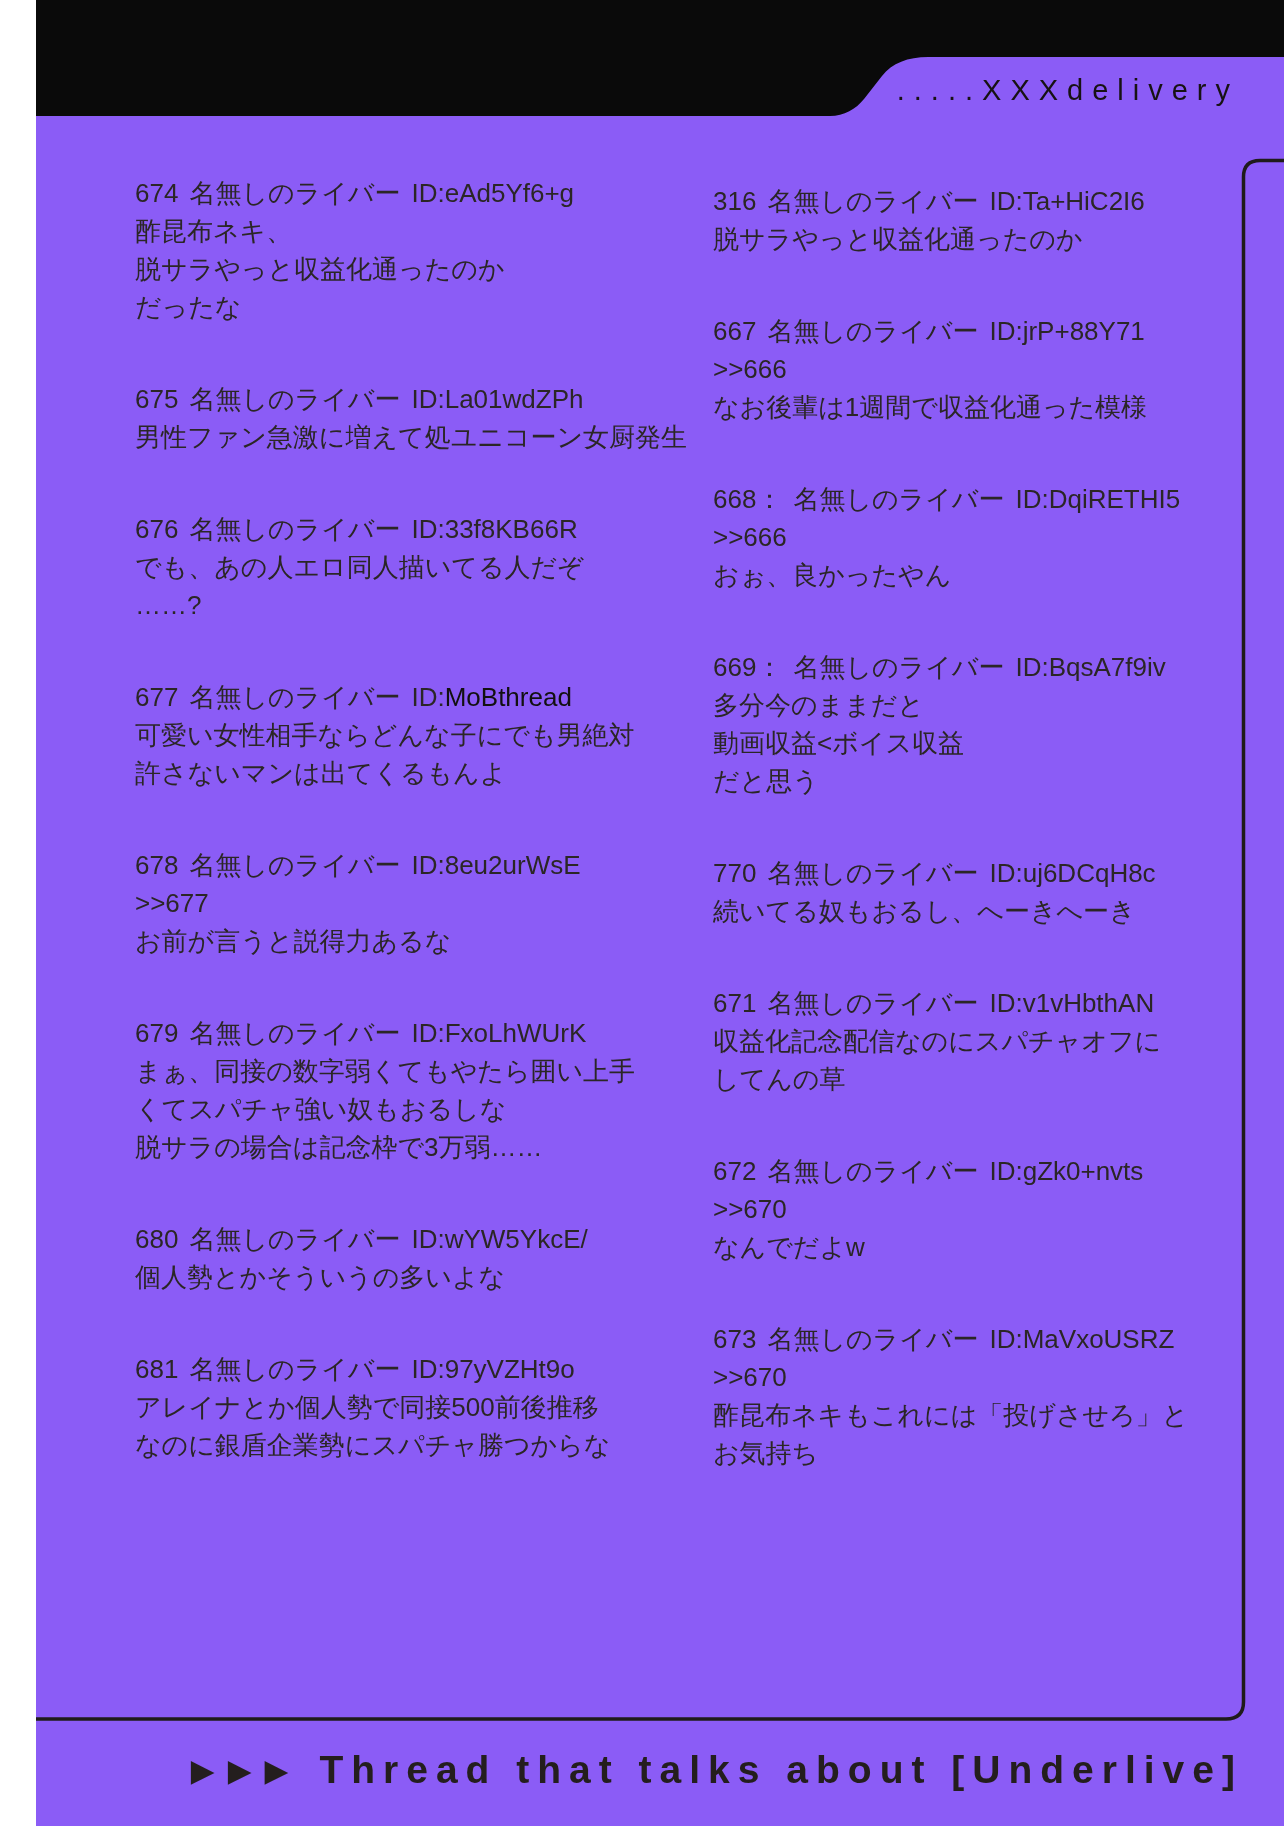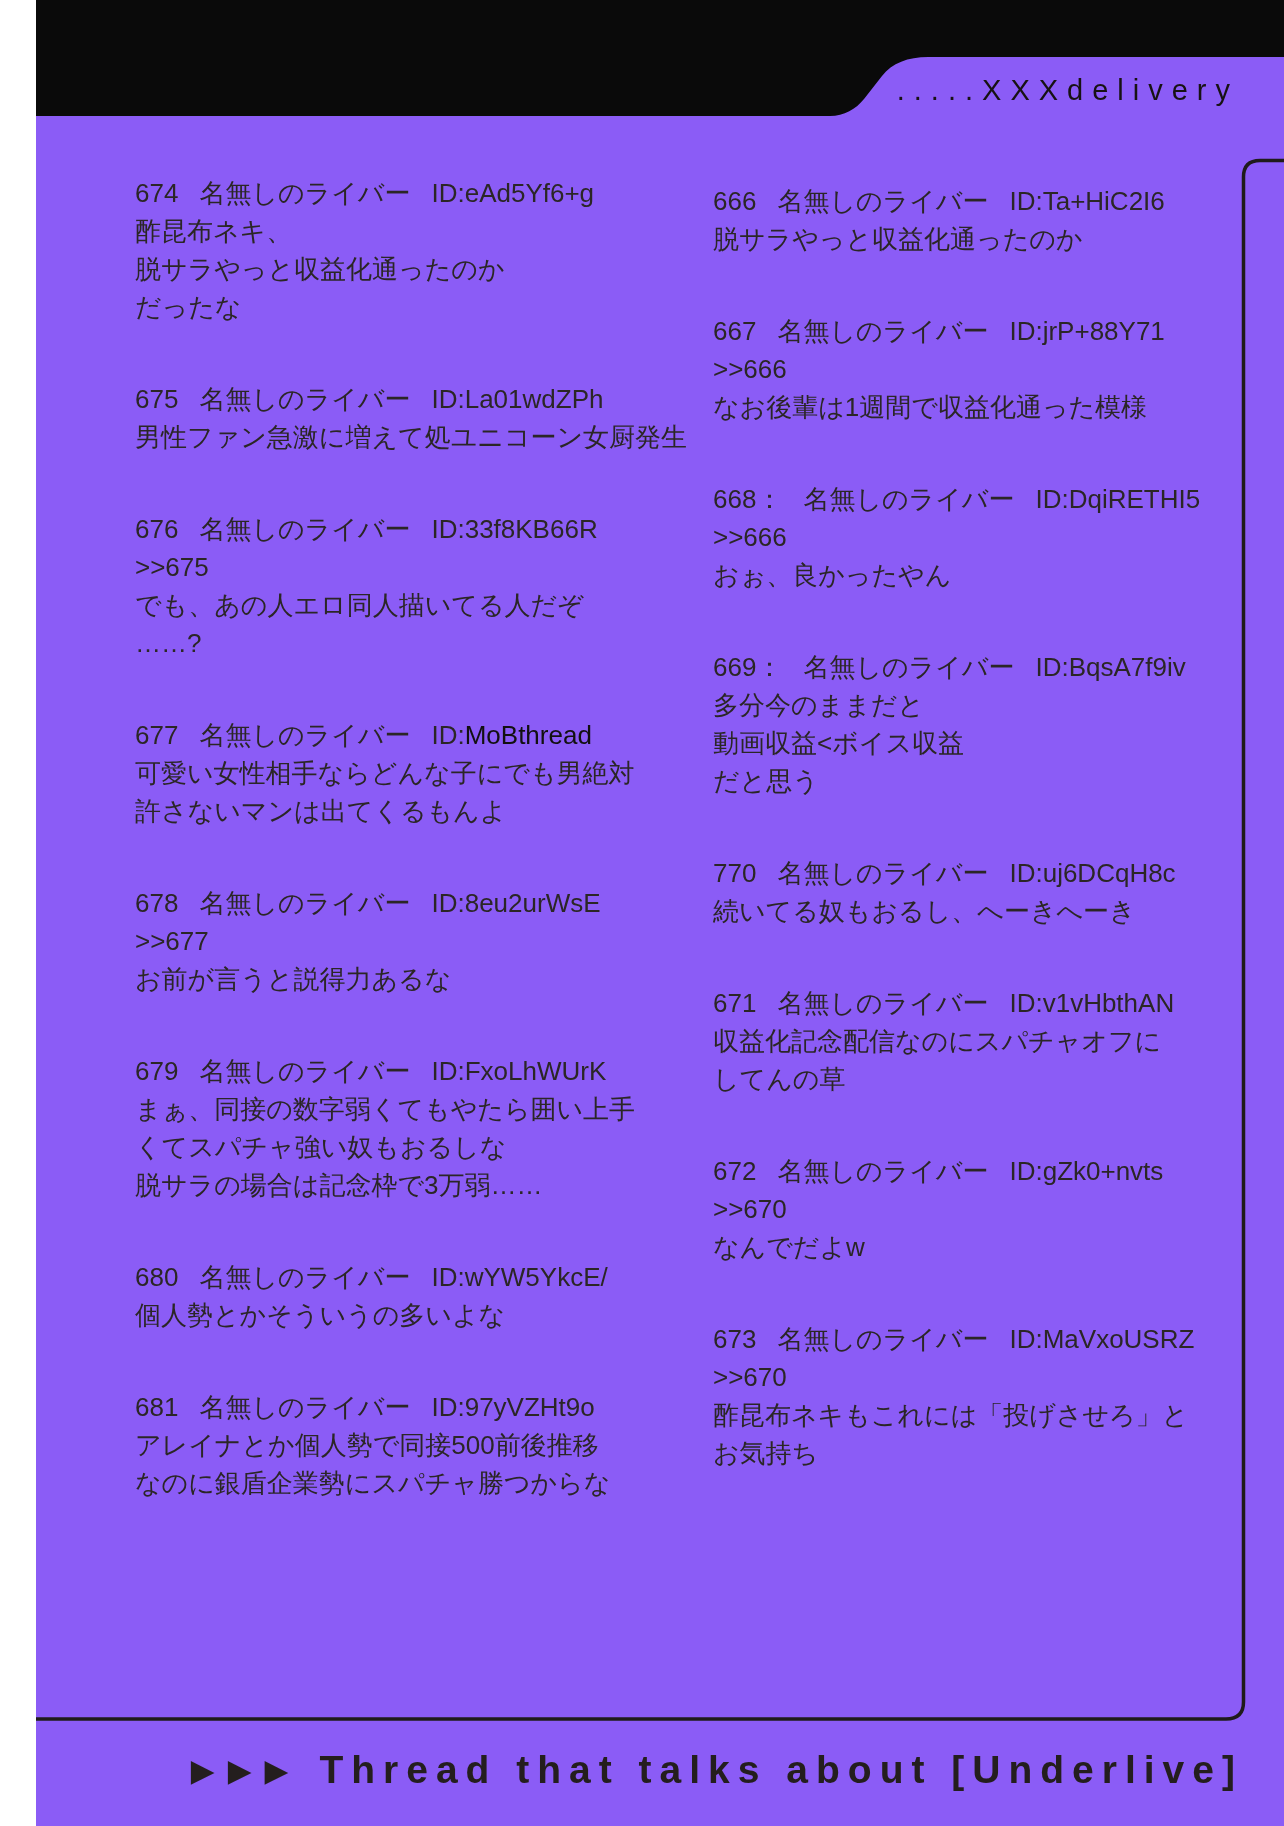--- a/index.html
+++ b/index.html
@@ -19,21 +19,21 @@
     font-size:29px;font-weight:400;letter-spacing:9px;
     color:#171213;white-space:nowrap;
   }
   
   .frame-line{position:absolute;top:0;left:0;width:1284px;height:1826px;pointer-events:none;}
   
   .col{position:absolute;font-size:26px;line-height:38px;}
   .col-left{left:99px;top:174px;width:500px;}
   .col-right{left:677px;top:182px;width:515px;}
   .post{margin:0 0 54px 0;}
-  .post-header{display:flex;gap:21px;white-space:nowrap;align-items:baseline;}
+  .post-header{display:flex;gap:11px;white-space:nowrap;align-items:baseline;}
   .post-id{white-space:nowrap;}
   .post-id .idv.bold{font-weight:400;color:#121010;}
   .post-line{white-space:nowrap;}
   
   .footer{
     position:absolute;top:1748px;right:77px;
     display:flex;align-items:center;gap:18px;
     color:#241e1e;white-space:nowrap;
   }
   .footer .arrows{font-size:31px;letter-spacing:13px;line-height:1;}
@@ -71,21 +71,20 @@
           <span class="post-id"><span class="idl">ID:</span><span class="idv">La01wdZPh</span></span>
         </div>
         <div class="post-line">男性ファン急激に増えて処ユニコーン女厨発生</div>
       </article>
       <article class="post">
         <div class="post-header">
           <span class="post-num">676</span>
           <span class="post-name">名無しのライバー</span>
           <span class="post-id"><span class="idl">ID:</span><span class="idv">33f8KB66R</span></span>
         </div>
-        <div class="post-line">&gt;&gt;675</div>
         <div class="post-line">でも、あの人エロ同人描いてる人だぞ</div>
         <div class="post-line">……?</div>
       </article>
       <article class="post">
         <div class="post-header">
           <span class="post-num">677</span>
           <span class="post-name">名無しのライバー</span>
           <span class="post-id"><span class="idl">ID:</span><span class="idv bold">MoBthread</span></span>
         </div>
         <div class="post-line">可愛い女性相手ならどんな子にでも男絶対</div>
@@ -124,21 +123,21 @@
           <span class="post-name">名無しのライバー</span>
           <span class="post-id"><span class="idl">ID:</span><span class="idv">97yVZHt9o</span></span>
         </div>
         <div class="post-line">アレイナとか個人勢で同接500前後推移</div>
         <div class="post-line">なのに銀盾企業勢にスパチャ勝つからな</div>
       </article>
     </div>
   <div class="col col-right" id="col-right">
       <article class="post">
         <div class="post-header">
-          <span class="post-num">666</span>
+          <span class="post-num">316</span>
           <span class="post-name">名無しのライバー</span>
           <span class="post-id"><span class="idl">ID:</span><span class="idv">Ta+HiC2I6</span></span>
         </div>
         <div class="post-line">脱サラやっと収益化通ったのか</div>
       </article>
       <article class="post">
         <div class="post-header">
           <span class="post-num">667</span>
           <span class="post-name">名無しのライバー</span>
           <span class="post-id"><span class="idl">ID:</span><span class="idv">jrP+88Y71</span></span>

